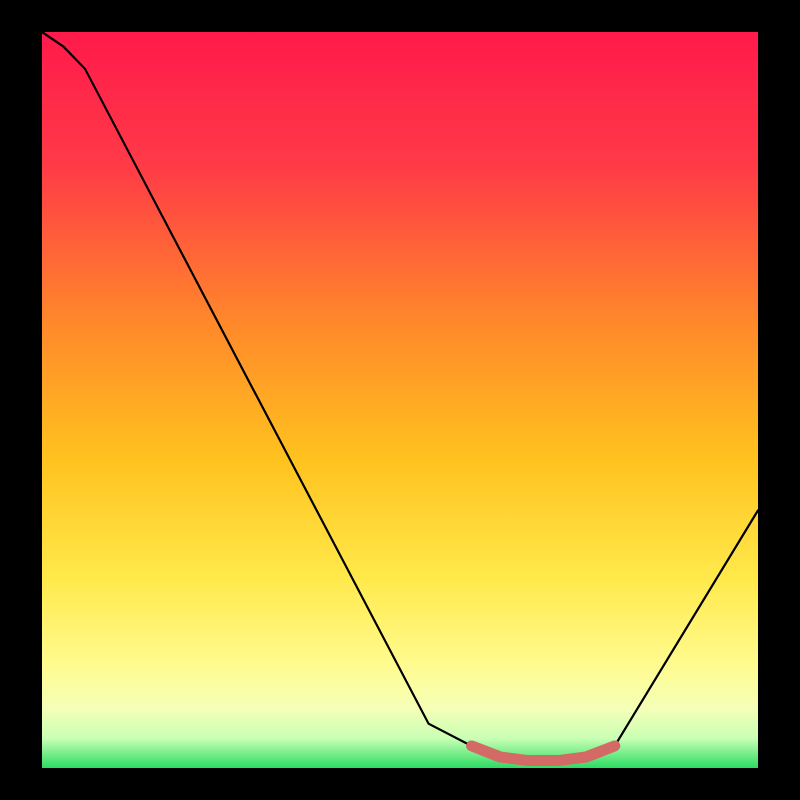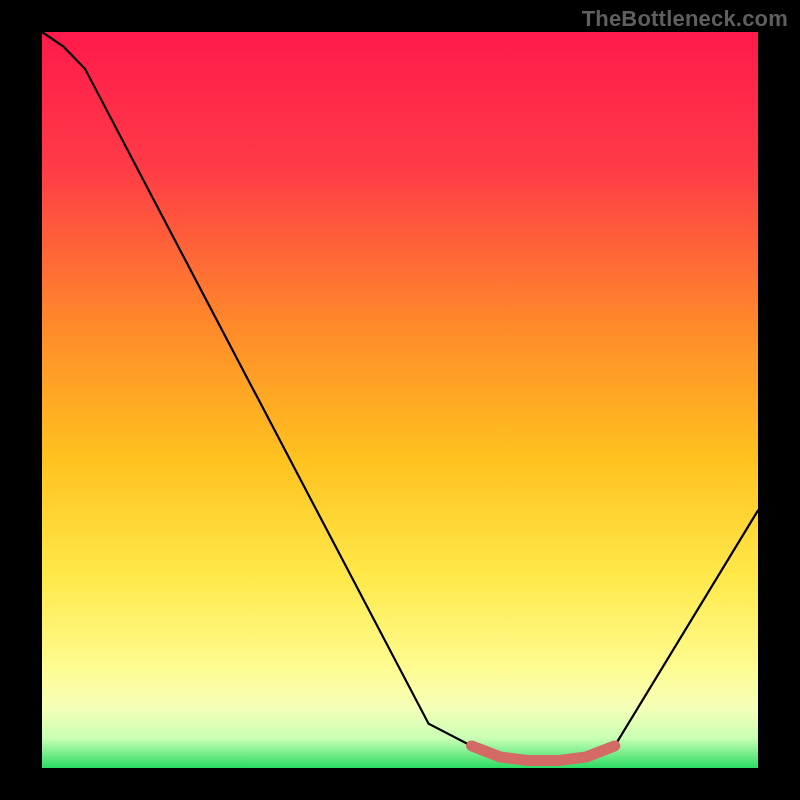--- a/index.html
+++ b/index.html
@@ -23,14 +23,13 @@
       <stop offset="92%" stop-color="#f4ffb8"></stop>
       <stop offset="96%" stop-color="#c8ffb4"></stop>
       <stop offset="100%" stop-color="#2bdc63"></stop>
     </linearGradient>
   </defs>
   <rect x="42" y="32" width="716" height="736" fill="url(#bg-grad)"></rect>
   <path id="curve" fill="none" stroke="#000" stroke-width="2.2" stroke-linecap="round" d="M42.0 32.0 L63.5 46.7 L85.0 68.8 L428.6 723.8 L471.6 745.9 L500.2 757.0 L528.9 760.6 L557.5 760.6 L586.2 757.0 L614.8 745.9 L758.0 510.4"></path>
   <path id="accent" fill="none" stroke="#d46a65" stroke-width="11" stroke-linecap="round" stroke-linejoin="round" d="M471.6 745.9 L500.2 757.0 L528.9 760.6 L557.5 760.6 L586.2 757.0 L614.8 745.9"></path>
 </svg>
 
-<div class="watermark">TheBottleneck.com</div>
 </div>
 
 </body></html>

